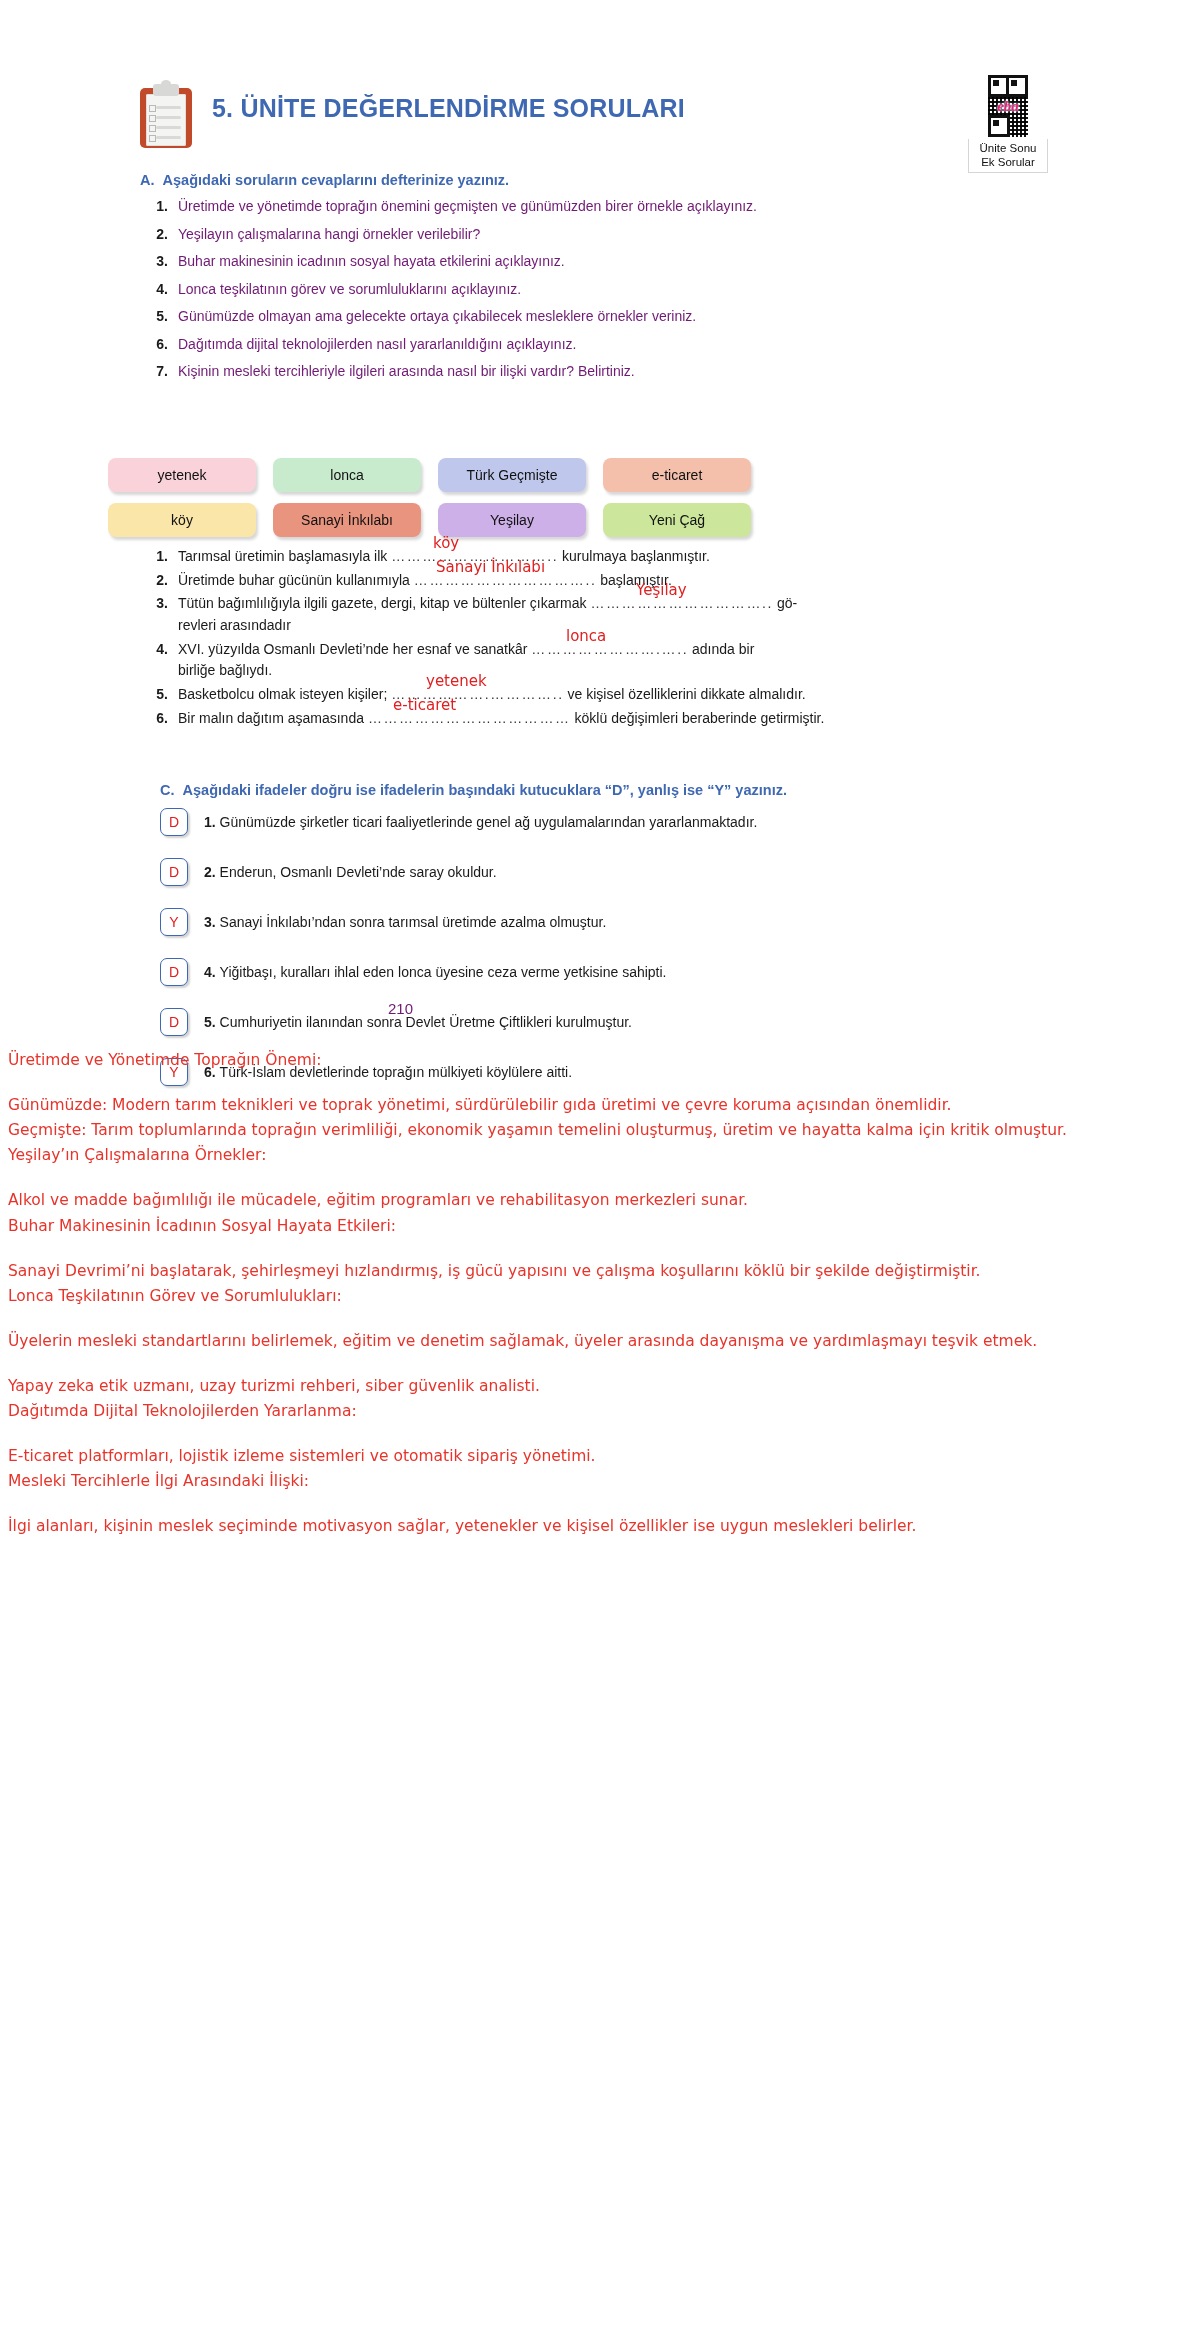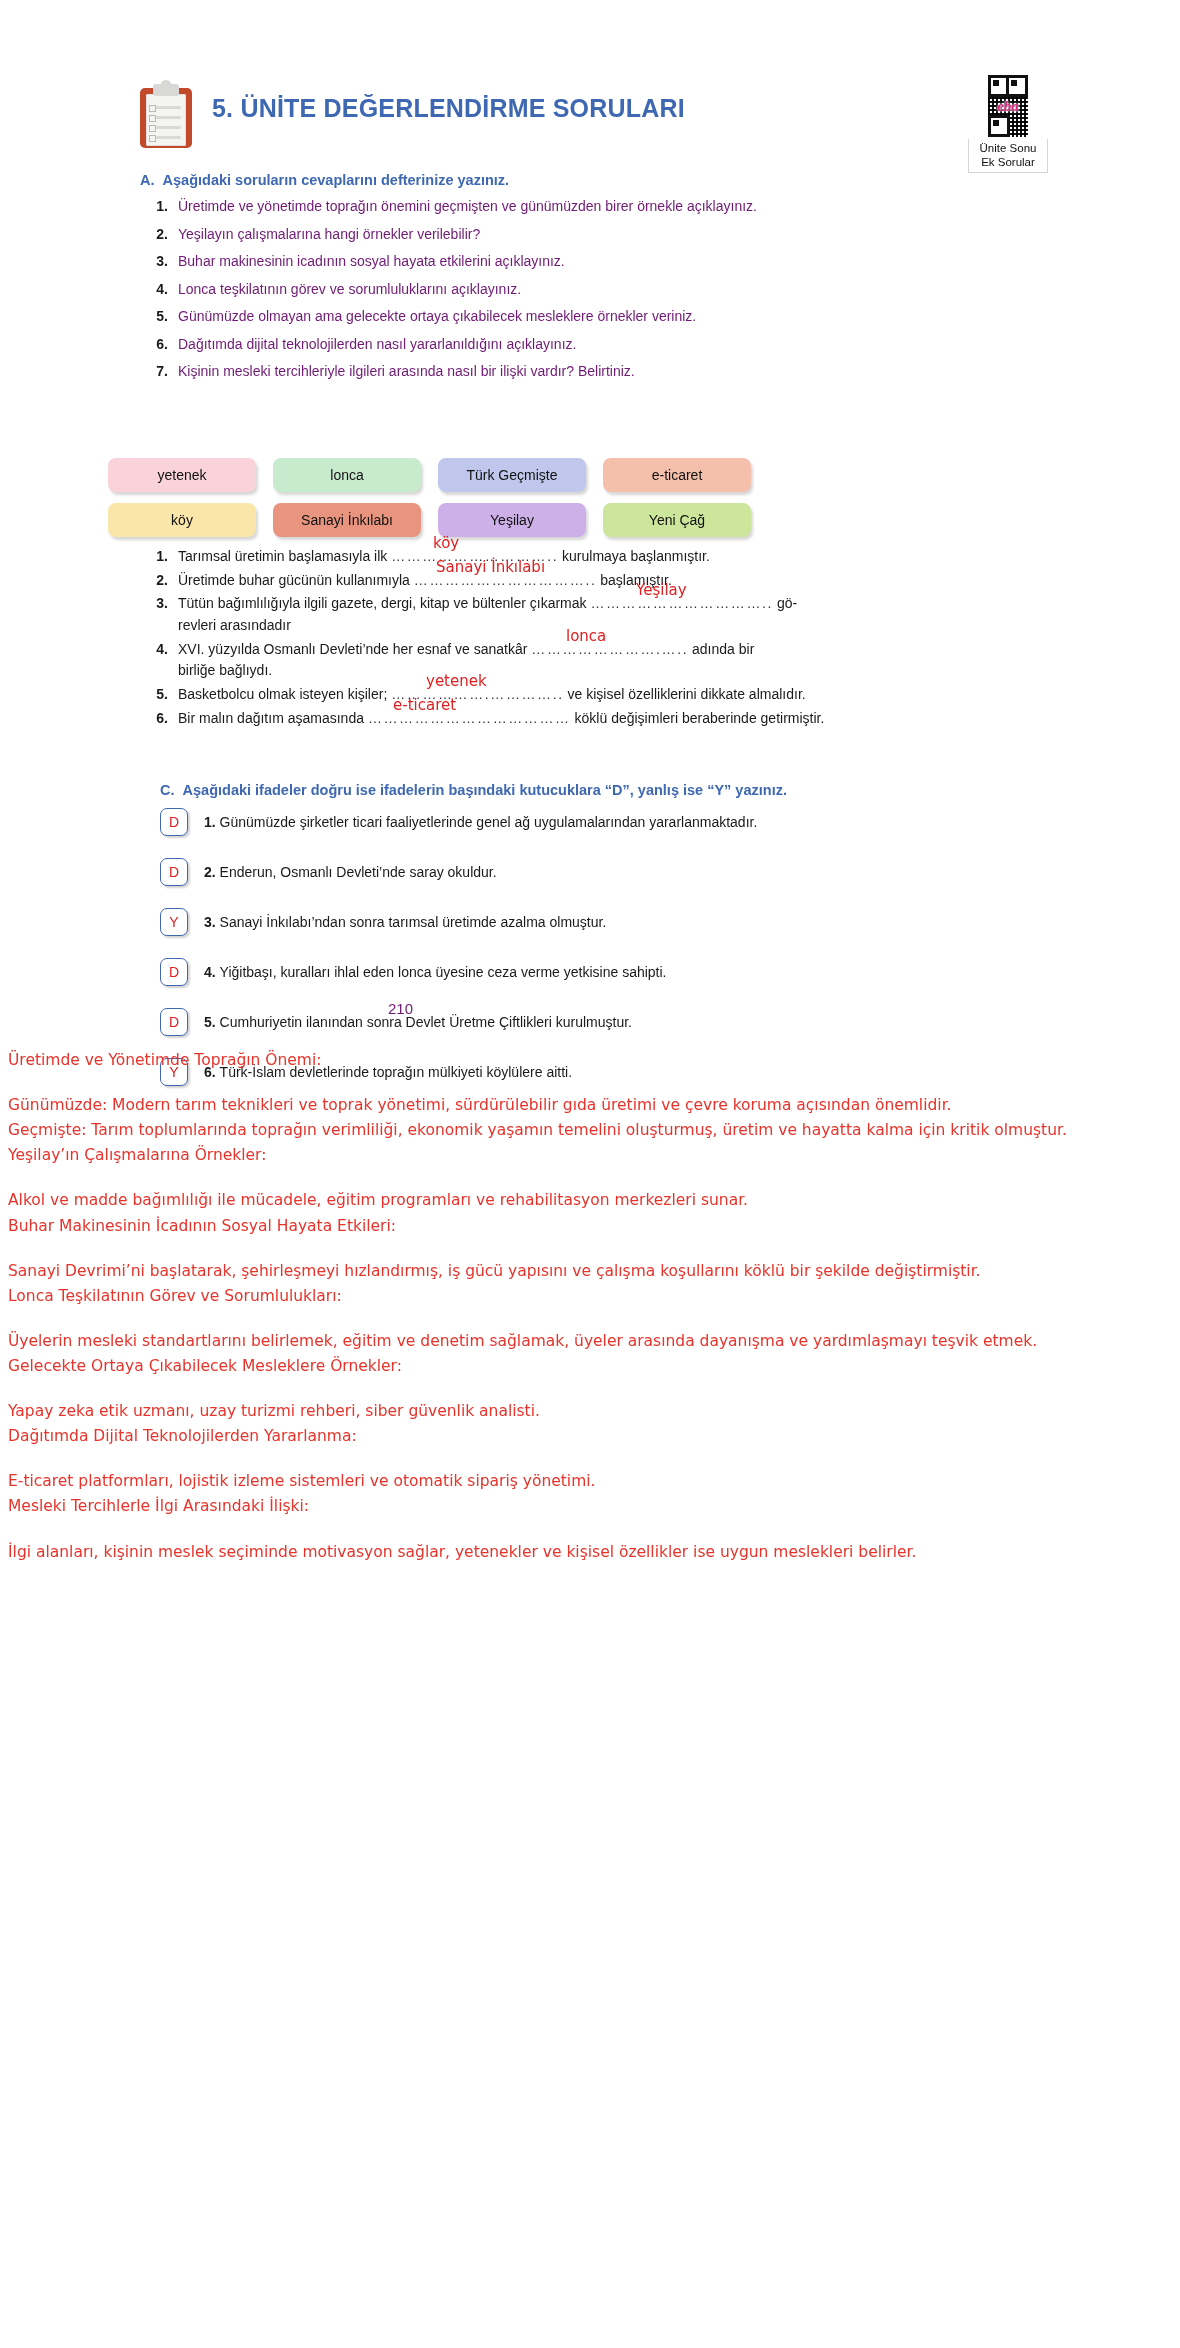--- a/index.html
+++ b/index.html
@@ -251,21 +251,20 @@
       <div class="foot-line">Geçmişte: Tarım toplumlarında toprağın verimliliği, ekonomik yaşamın temelini oluşturmuş, üretim ve hayatta kalma için kritik olmuştur.</div>
       <div class="foot-line">Yeşilay’ın Çalışmalarına Örnekler:</div>
       <div class="gap"></div>
       <div class="foot-line">Alkol ve madde bağımlılığı ile mücadele, eğitim programları ve rehabilitasyon merkezleri sunar.</div>
       <div class="foot-line">Buhar Makinesinin İcadının Sosyal Hayata Etkileri:</div>
       <div class="gap"></div>
       <div class="foot-line">Sanayi Devrimi’ni başlatarak, şehirleşmeyi hızlandırmış, iş gücü yapısını ve çalışma koşullarını köklü bir şekilde değiştirmiştir.</div>
       <div class="foot-line">Lonca Teşkilatının Görev ve Sorumlulukları:</div>
       <div class="gap"></div>
       <div class="foot-line">Üyelerin mesleki standartlarını belirlemek, eğitim ve denetim sağlamak, üyeler arasında dayanışma ve yardımlaşmayı teşvik etmek.</div>
-      <div class="foot-line">Gelecekte Ortaya Çıkabilecek Mesleklere Örnekler:</div>
       <div class="gap"></div>
       <div class="foot-line">Yapay zeka etik uzmanı, uzay turizmi rehberi, siber güvenlik analisti.</div>
       <div class="foot-line">Dağıtımda Dijital Teknolojilerden Yararlanma:</div>
       <div class="gap"></div>
       <div class="foot-line">E-ticaret platformları, lojistik izleme sistemleri ve otomatik sipariş yönetimi.</div>
       <div class="foot-line">Mesleki Tercihlerle İlgi Arasındaki İlişki:</div>
       <div class="gap"></div>
       <div class="foot-line">İlgi alanları, kişinin meslek seçiminde motivasyon sağlar, yetenekler ve kişisel özellikler ise uygun meslekleri belirler.</div>
     </div>
 

